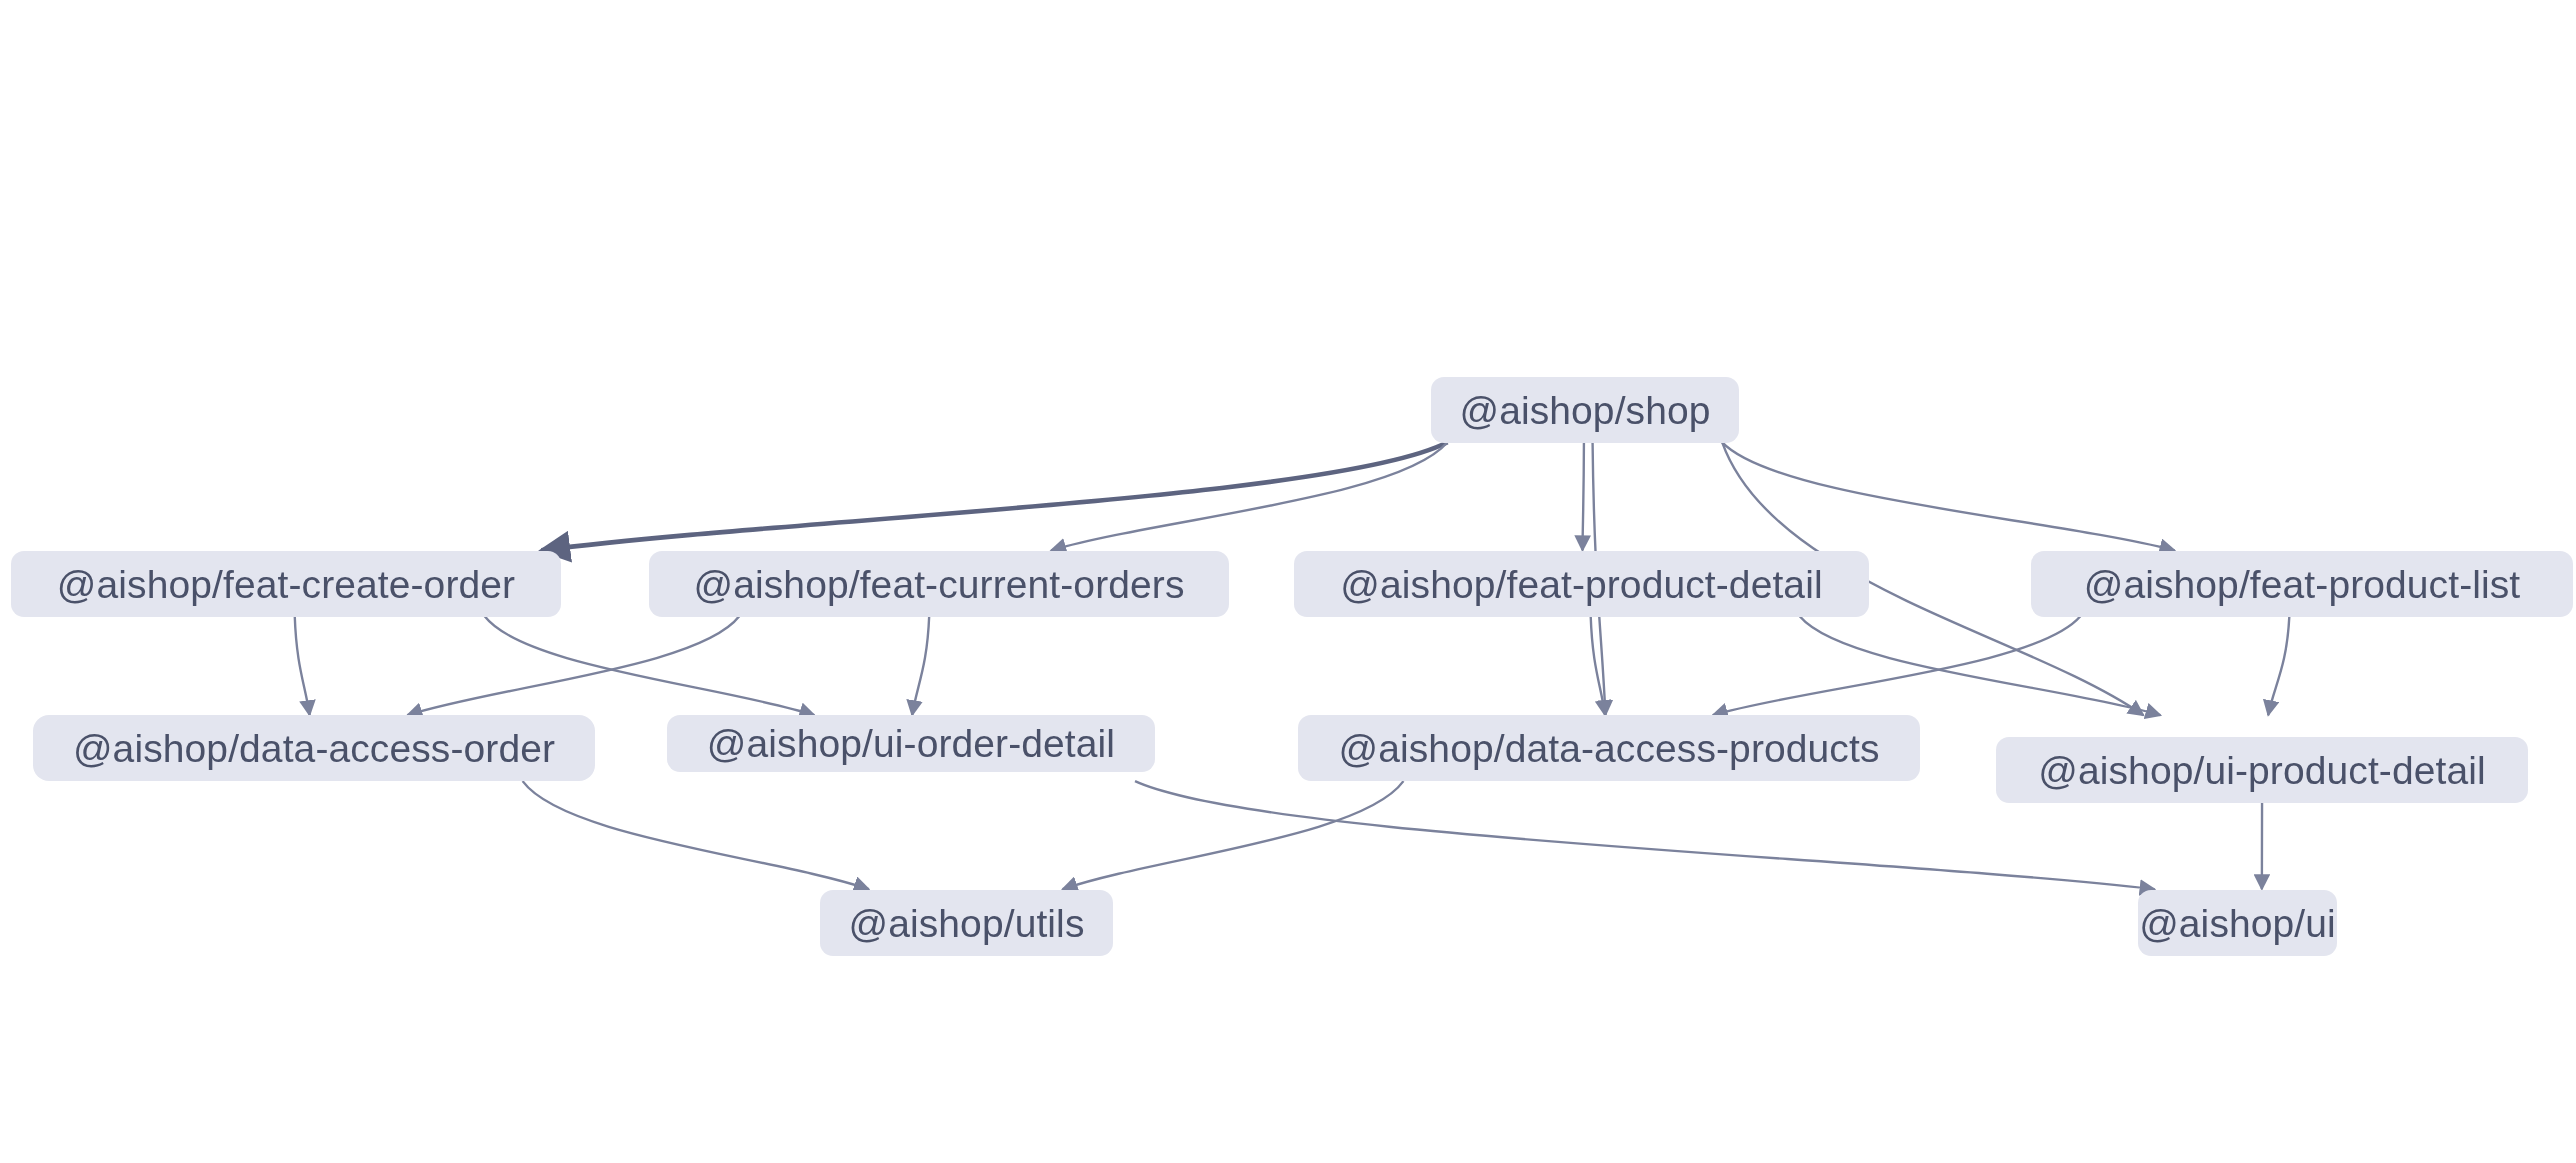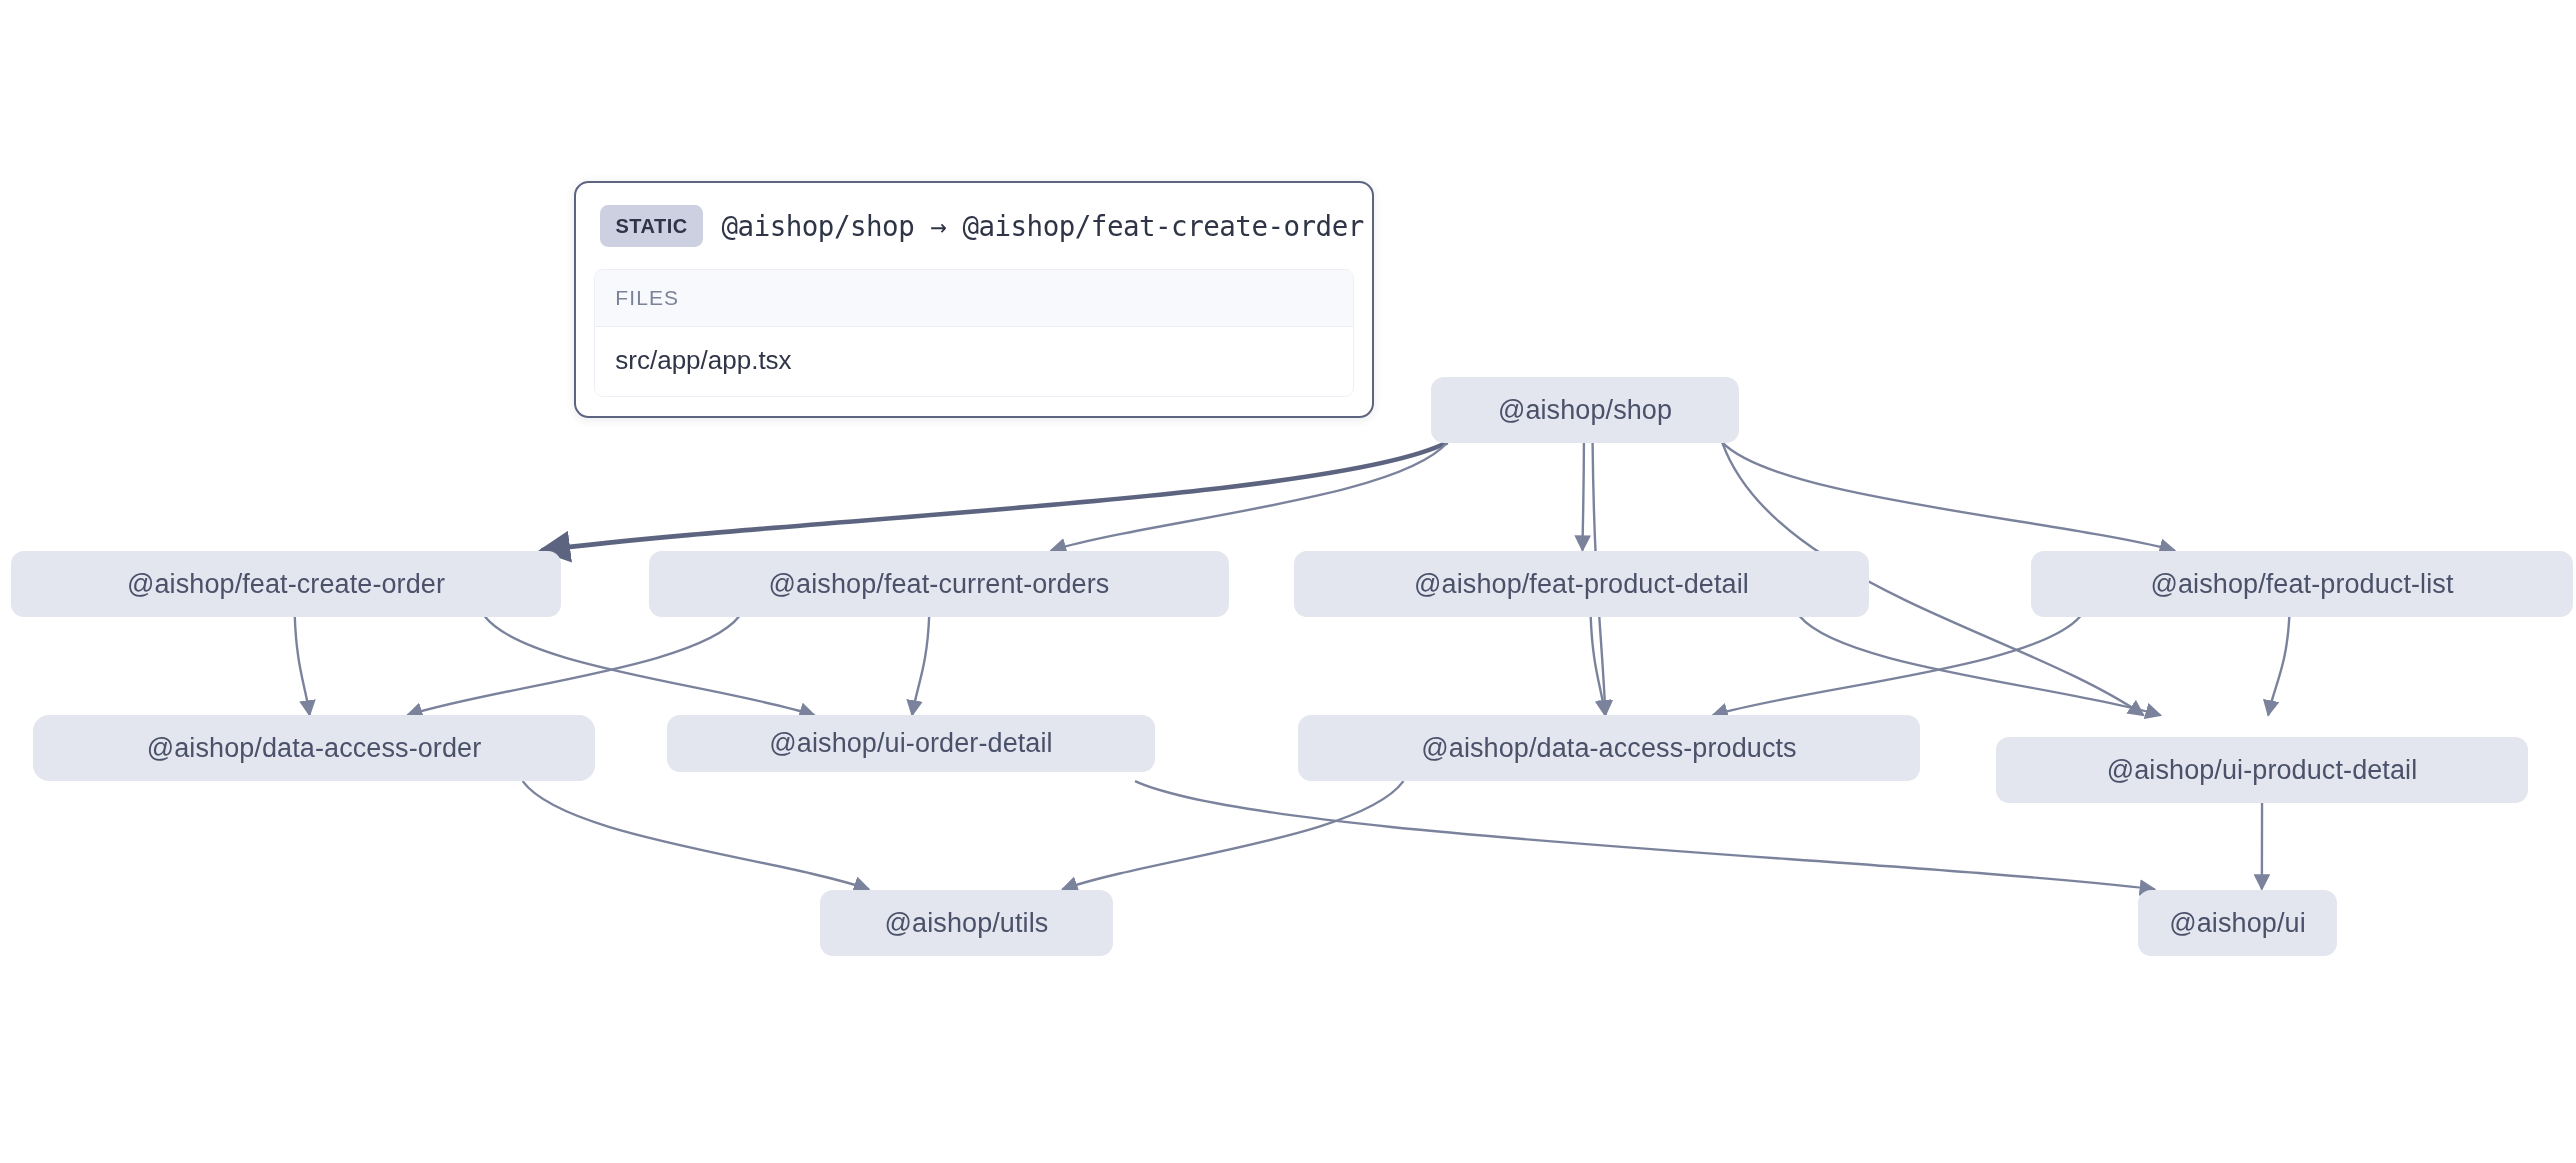--- a/index.html
+++ b/index.html
@@ -25,21 +25,21 @@
     width: 2576px;
     height: 1163px;
     pointer-events: none;
   }
   .node {
     position: absolute;
     box-sizing: border-box;
     background: #e3e5ef;
     border-radius: 13px;
     color: #4a5169;
-    font-size: 27px;
+    font-size: 39px;
     line-height: 1;
     letter-spacing: 0.1px;
     display: flex;
     align-items: center;
     justify-content: center;
     white-space: nowrap;
     padding: 0 24px;
     height: 66px;
     cursor: pointer;
     user-select: none;
@@ -170,27 +170,15 @@
         <span class="node-label">@aishop/ui-product-detail</span>
       </div>
       <div class="node" style="left: 820px; top: 890px; width: 293px; height: 66px;">
         <span class="node-label">@aishop/utils</span>
       </div>
       <div class="node" style="left: 2138px; top: 890px; width: 199px; height: 66px;">
         <span class="node-label">@aishop/ui</span>
       </div>
     </div>
 
-  <div id="tooltip-card" style="left:574px; top:181px; width:800px;">
-    <div id="tooltip-head">
-      <span id="static-badge">STATIC</span>
-      <span id="tooltip-title">@aishop/shop → @aishop/feat-create-order</span>
-    </div>
-    <div id="files-panel">
-      <div id="files-header">FILES</div>
-      <div id="files-list">
-          <div class="file-row">src/app/app.tsx</div>
-        </div>
-    </div>
-  </div>
 
 </div>
 
 
 </body></html>

